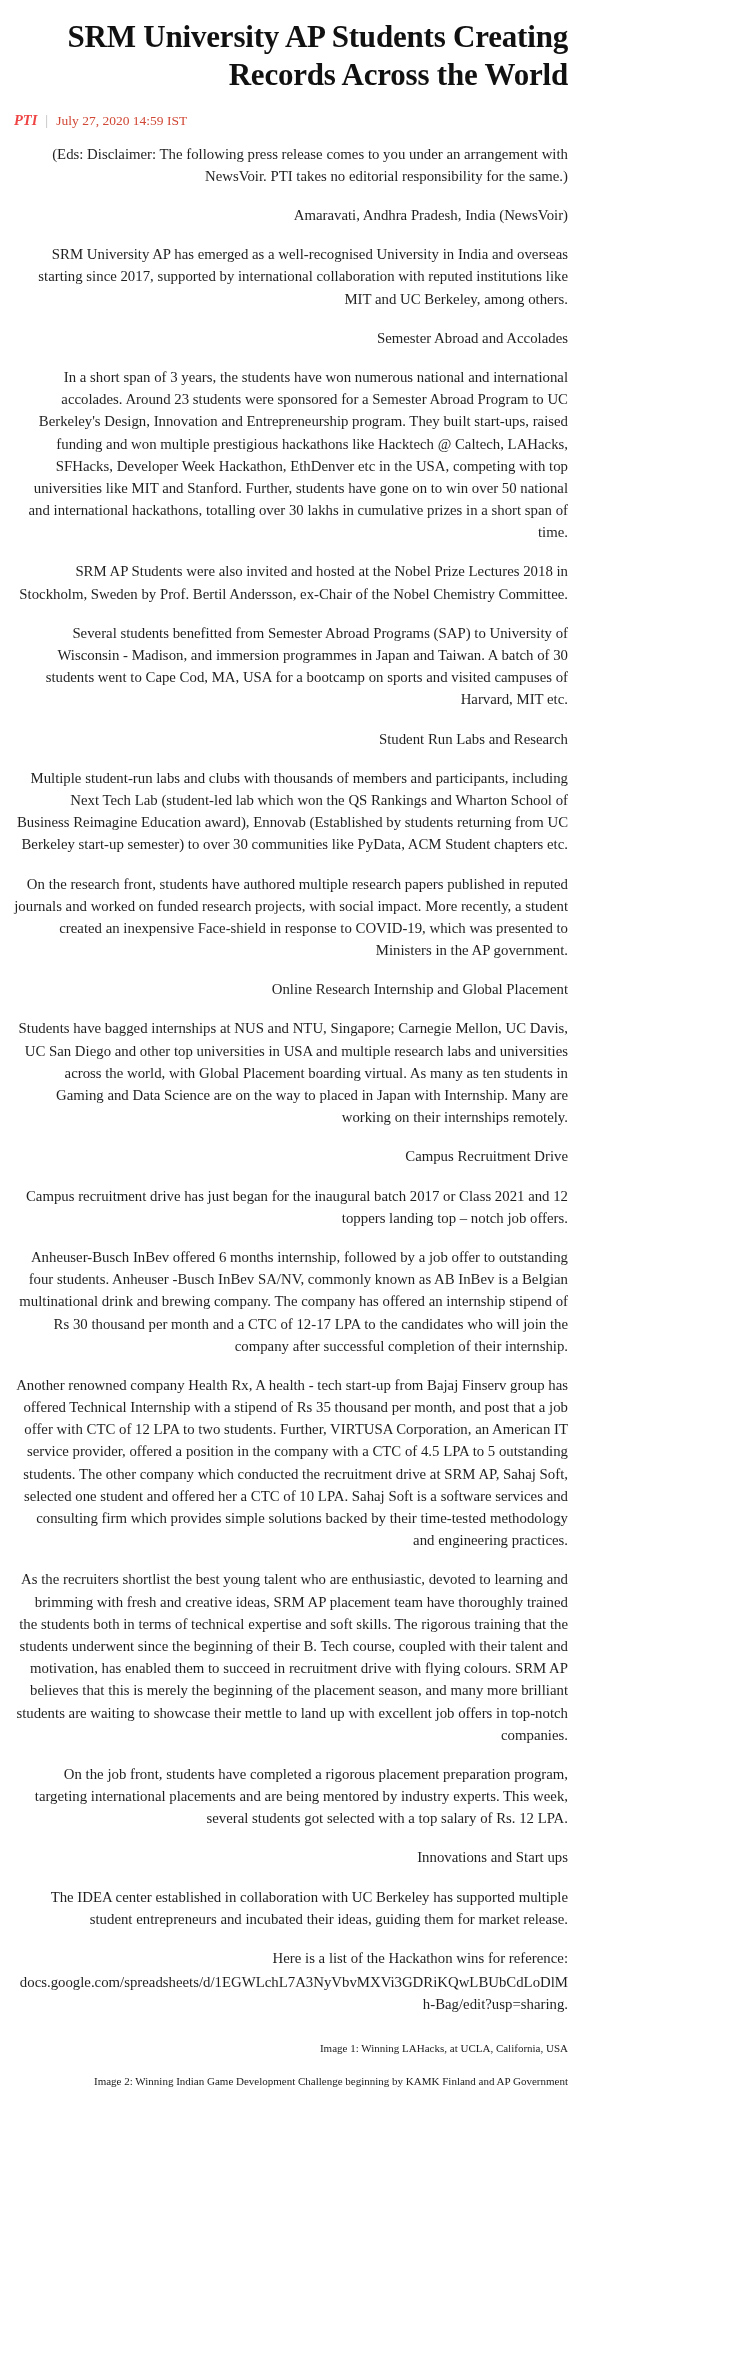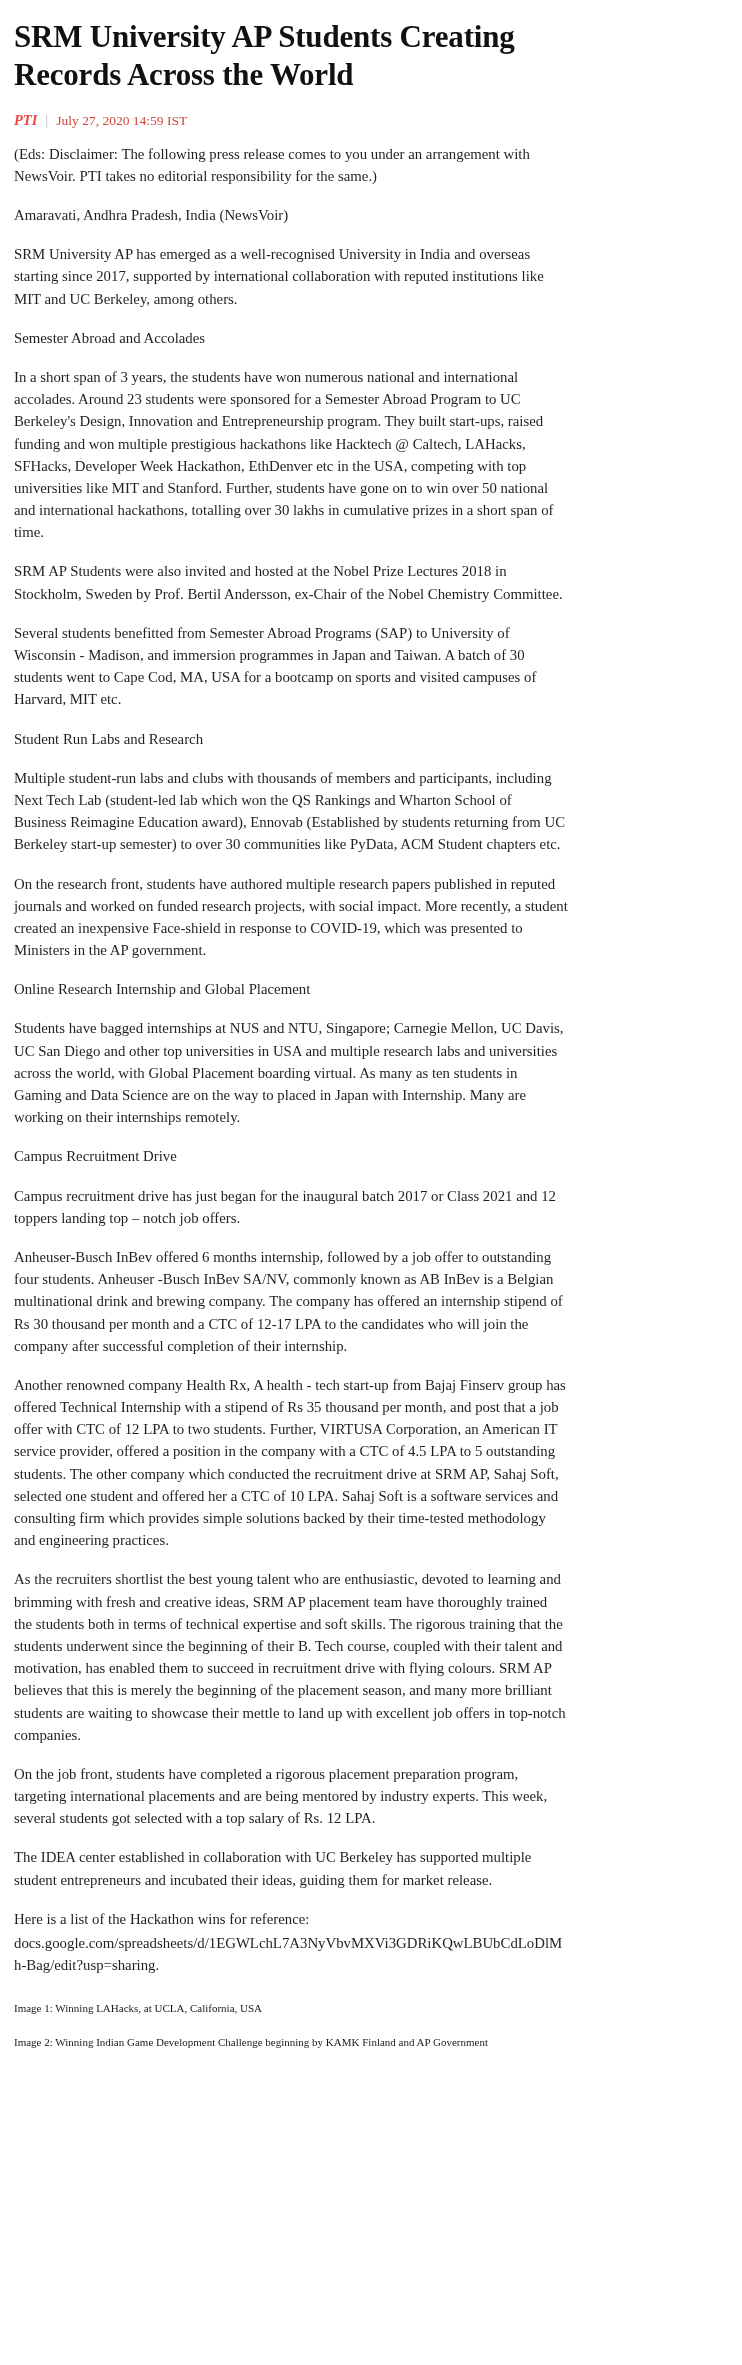--- a/index.html
+++ b/index.html
@@ -9,20 +9,21 @@
   }
   body {
     width: 742px;
     font-family: "Liberation Serif", serif;
     color: #1a1a1a;
   }
   .page {
     width: 596px;
     box-sizing: border-box;
     padding: 18px 28px 30px 14px;
+    text-align: right;
   }
   h1.headline {
     font-family: "Liberation Serif", serif;
     font-size: 31px;
     line-height: 1.22;
     font-weight: 700;
     margin: 0 0 18px 0;
     color: #111111;
     letter-spacing: -0.2px;
   }
@@ -107,20 +108,21 @@
   <p class="sub">Online Research Internship and Global Placement</p>
   <p class="body">Students have bagged internships at NUS and NTU, Singapore; Carnegie Mellon, UC Davis, UC San Diego and other top universities in USA and multiple research labs and universities across the world, with Global Placement boarding virtual. As many as ten students in Gaming and Data Science are on the way to placed in Japan with Internship. Many are working on their internships remotely.</p>
 
   <p class="sub">Campus Recruitment Drive</p>
   <p class="body">Campus recruitment drive has just began for the inaugural batch 2017 or Class 2021 and 12 toppers landing top – notch job offers.</p>
   <p class="body">Anheuser-Busch InBev offered 6 months internship, followed by a job offer to outstanding four students. Anheuser -Busch InBev SA/NV, commonly known as AB InBev is a Belgian multinational drink and brewing company. The company has offered an internship stipend of Rs 30 thousand per month and a CTC of 12-17 LPA to the candidates who will join the company after successful completion of their internship.</p>
   <p class="body">Another renowned company Health Rx, A health - tech start-up from Bajaj Finserv group has offered Technical Internship with a stipend of Rs 35 thousand per month, and post that a job offer with CTC of 12 LPA to two students. Further, VIRTUSA Corporation, an American IT service provider, offered a position in the company with a CTC of 4.5 LPA to 5 outstanding students. The other company which conducted the recruitment drive at SRM AP, Sahaj Soft, selected one student and offered her a CTC of 10 LPA. Sahaj Soft is a software services and consulting firm which provides simple solutions backed by their time-tested methodology and engineering practices.</p>
   <p class="body">As the recruiters shortlist the best young talent who are enthusiastic, devoted to learning and brimming with fresh and creative ideas, SRM AP placement team have thoroughly trained the students both in terms of technical expertise and soft skills. The rigorous training that the students underwent since the beginning of their B. Tech course, coupled with their talent and motivation, has enabled them to succeed in recruitment drive with flying colours. SRM AP believes that this is merely the beginning of the placement season, and many more brilliant students are waiting to showcase their mettle to land up with excellent job offers in top-notch companies.</p>
   <p class="body">On the job front, students have completed a rigorous placement preparation program, targeting international placements and are being mentored by industry experts. This week, several students got selected with a top salary of Rs. 12 LPA.</p>
 
+  <p class="sub">Innovations and Start ups</p>
   <p class="body">The IDEA center established in collaboration with UC Berkeley has supported multiple student entrepreneurs and incubated their ideas, guiding them for market release.</p>
 
   <div class="link-block">
     <p class="body lead">Here is a list of the Hackathon wins for reference:</p>
     <p class="body link-url">docs.google.com/spreadsheets/d/1EGWLchL7A3NyVbvMXVi3GDRiKQwLBUbCdLoDlMh-Bag/edit?usp=sharing.</p>
   </div>
 
   <p class="caption">Image 1: Winning LAHacks, at UCLA, California, USA</p>
   <p class="caption">Image 2: Winning Indian Game Development Challenge beginning by KAMK Finland and AP Government</p>
 

